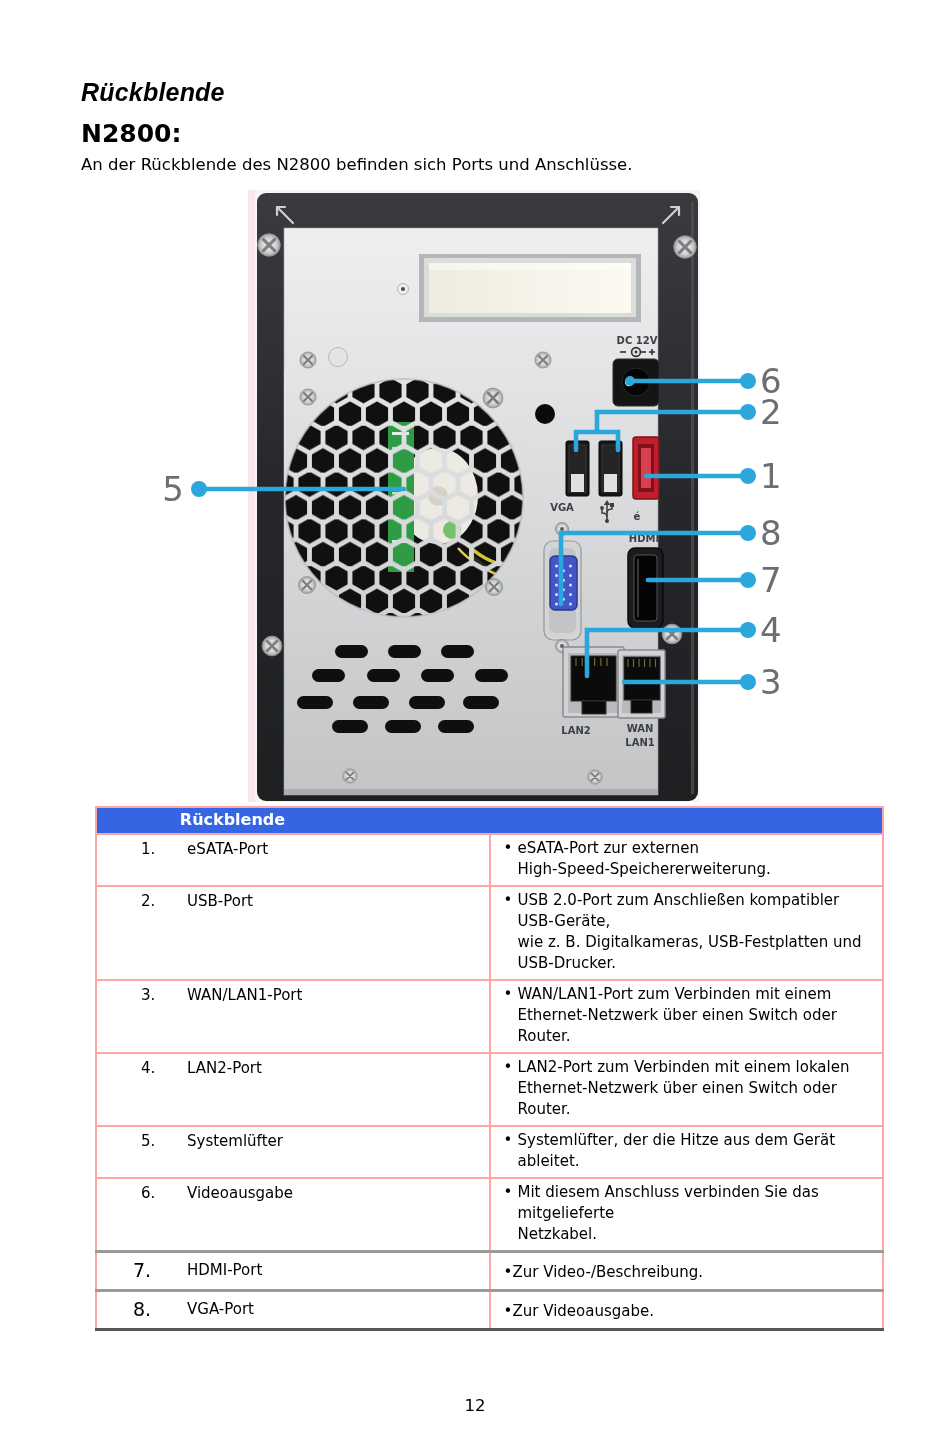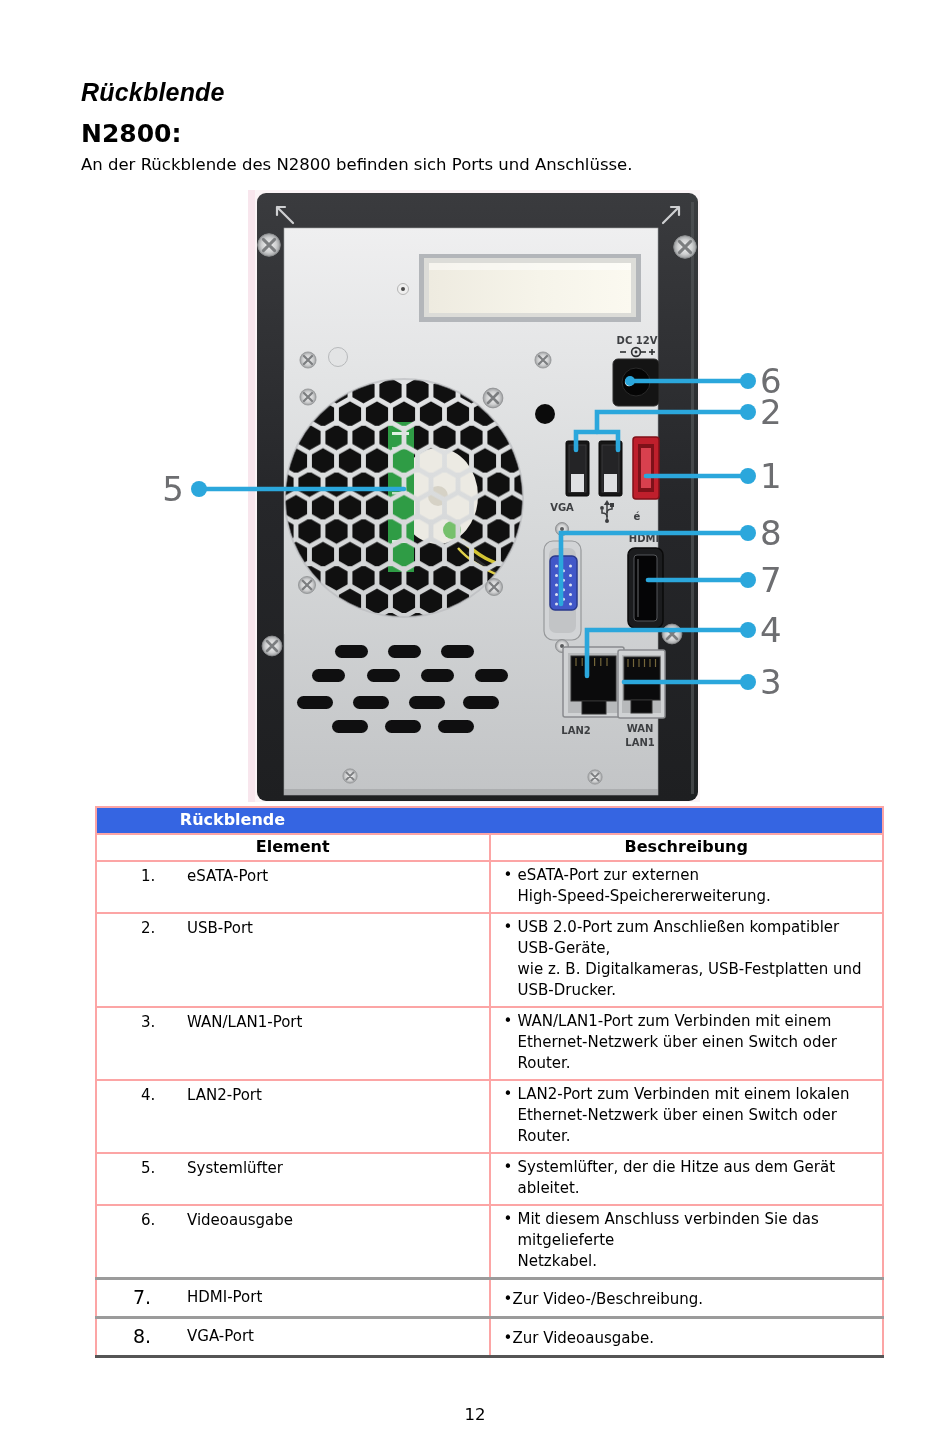--- a/index.html
+++ b/index.html
@@ -3,21 +3,21 @@
 <meta charset="utf-8">
 <style>
   html,body{margin:0;padding:0;background:#ffffff;}
   .page{position:relative;width:950px;height:1429px;background:#fff;overflow:hidden;
         font-family:"DejaVu Sans",sans-serif;color:#000;}
   .abs{position:absolute;}
   .doc-title{left:81px;top:78px;font-family:"Liberation Sans",sans-serif;
              font-style:italic;font-weight:bold;font-size:25px;letter-spacing:.2px;}
   .model-heading{left:81px;top:119px;font-weight:bold;font-size:25px;}
   .intro{left:81px;top:155px;font-size:16.5px;}
-  .pageno{left:0;top:1396px;width:100%;text-align:center;font-size:16.5px;margin-top:9px;}
+  .pageno{left:0;top:1396px;width:100%;text-align:center;font-size:16.5px;}
 
   
   .doc-table{position:absolute;left:95px;top:806px;width:789px;border-collapse:collapse;
              table-layout:fixed;font-size:15px;line-height:21px;}
   .doc-table td{border:2px solid #fca5a5;padding:0;vertical-align:top;}
   .doc-table{border:2px solid #000;}
   .title-row td{background:var(--hdrbg,#3565e2);}
   .title-row .tt{width:271px;text-align:center;color:#fff;font-weight:bold;
                  font-size:16px;padding:1px 0 3px;}
   .head-row td{font-weight:bold;text-align:center;font-size:16px;padding:1px 0 3px;}
@@ -304,24 +304,20 @@
     </g>
   </svg>
 
   <table class="doc-table">
     <tbody>
       <tr class="title-row">
         <td colspan="2">
             <div class="tt">Rückblende</div>
           </td>
       </tr>
-      <tr class="head-row">
-        <td class="col1">Element</td>
-        <td>Beschreibung</td>
-      </tr>
     <tr>
       <td class="col1">
             <div class="c1i">
         <span class="num">1.</span>
         <span>eSATA-Port</span>
       </div>
           </td>
       <td>
             <div class="c2i">
         <span class="bullet">•</span>

